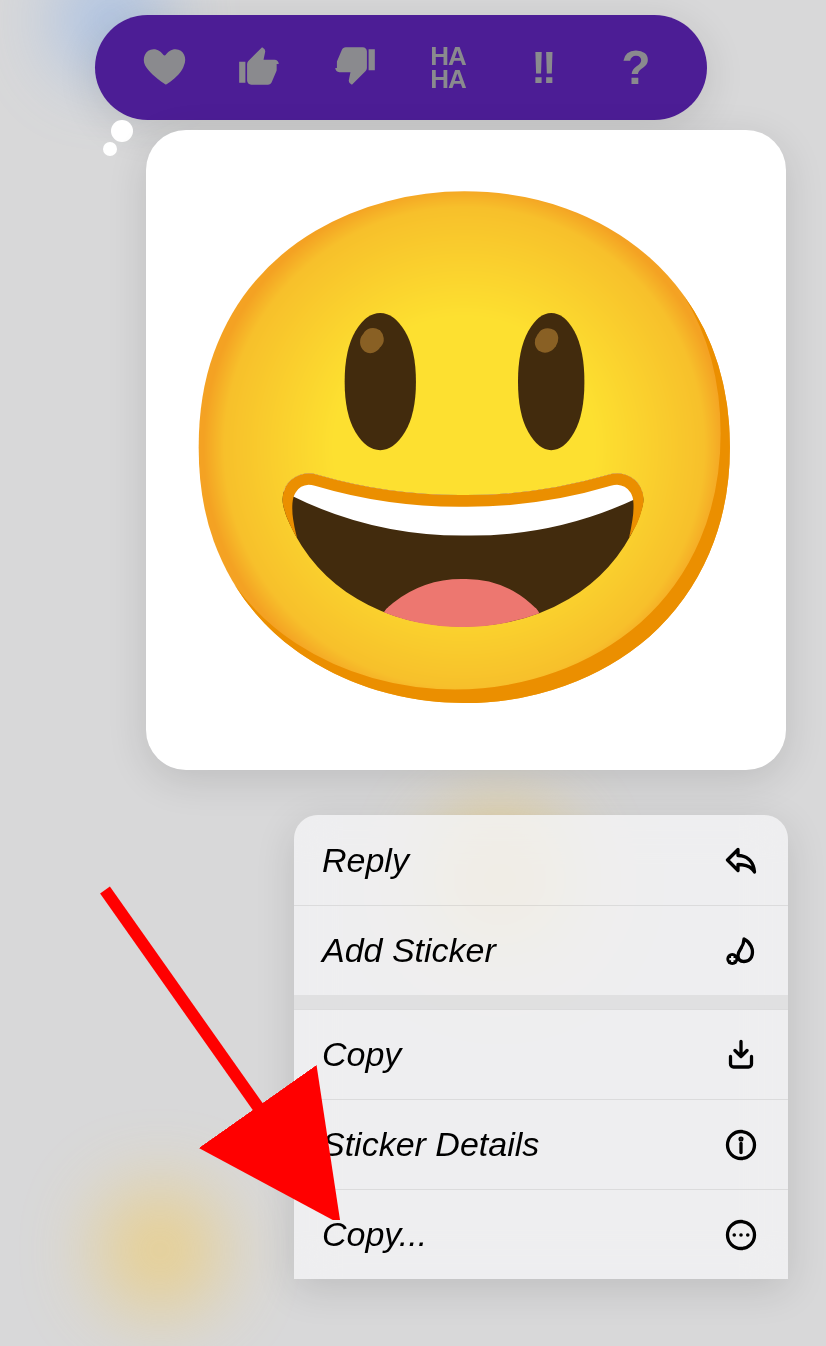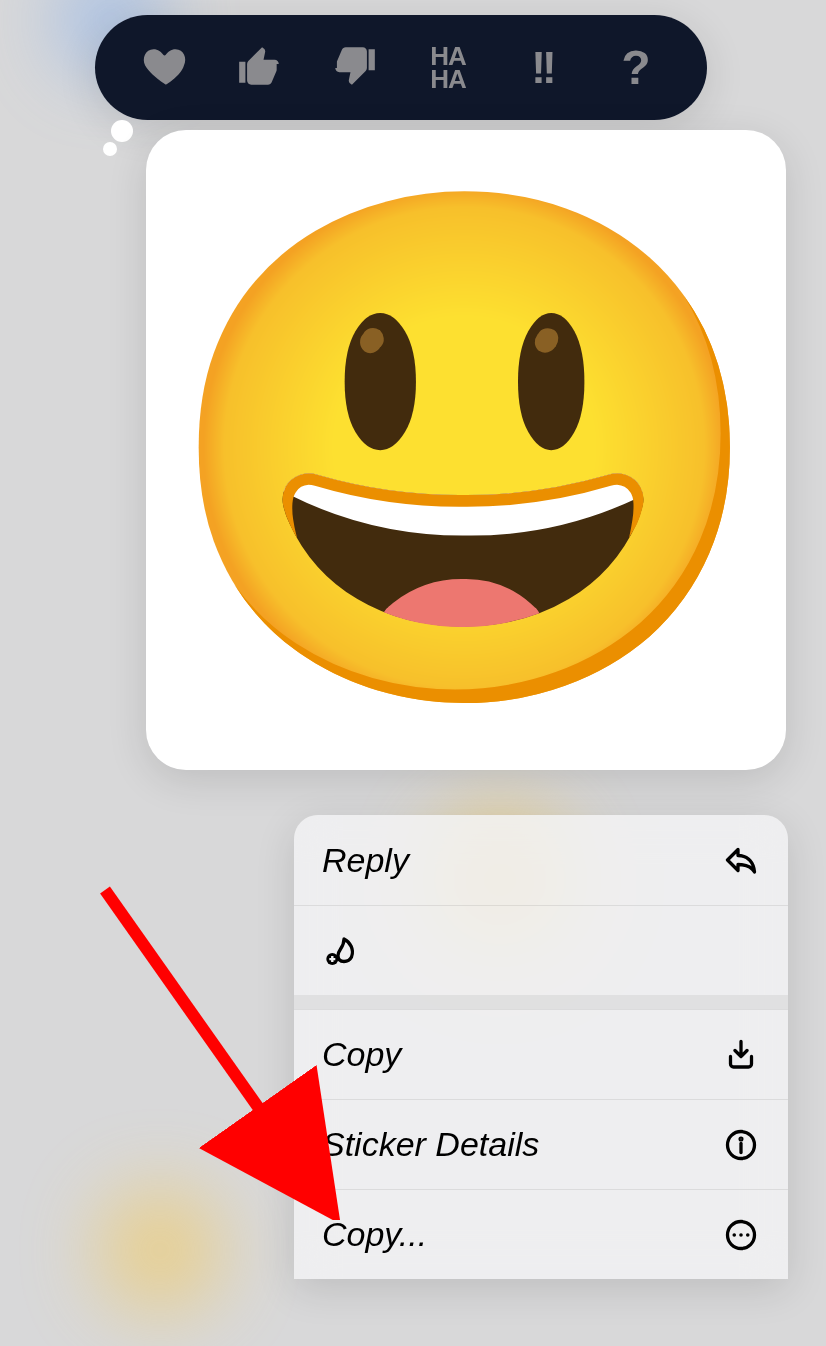--- a/index.html
+++ b/index.html
@@ -23,21 +23,21 @@
     .bg-blur.b { width: 120px; height: 120px; background: #f6c84f; top: 1190px; left: 100px; }
     .bg-blur.c { width: 100px; height: 100px; background: #77a8f0; top: -30px; left: 60px; }
 
     
     .reaction-bar {
       position: absolute;
       top: 15px;
       left: 95px;
       width: 612px;
       height: 105px;
-      background: #0f172a;
+      background: #4c1d95;
       border-radius: 55px;
       display: flex;
       align-items: center;
       justify-content: space-around;
       padding: 0 24px;
       box-shadow: 0 8px 40px rgba(0,0,0,0.12);
     }
     .reaction-bar::after {
       
       content: "";
@@ -189,20 +189,21 @@
 <div class="context-menu">
   <div class="menu-item">
     <span>Reply</span>
     <span class="menu-icon">
       <svg viewBox="0 0 24 24">
           <path d="M10 5 3 12l7 7v-4c5 0 9 1.5 11 5-.5-6-4-11-11-11V5z" stroke-linejoin="round"></path>
         </svg>
     </span>
   </div>
   <div class="menu-item">
+    <span>Add Sticker</span>
     <span class="menu-icon">
       <svg viewBox="0 0 24 24">
           <path d="M14 4c4 2 7 7 5 12-1 2-3 3-5 3-3 0-4-2-4-4 0-4 4-5 4-11z" stroke-linejoin="round"></path>
           <circle cx="6.2" cy="17.4" r="4" fill="#000" stroke="none"></circle>
           <path d="M6.2 15.4v4M4.2 17.4h4" stroke="#f2f2f3" stroke-width="1.6"></path>
         </svg>
     </span>
   </div>
 
   <div class="menu-section-gap"></div>

